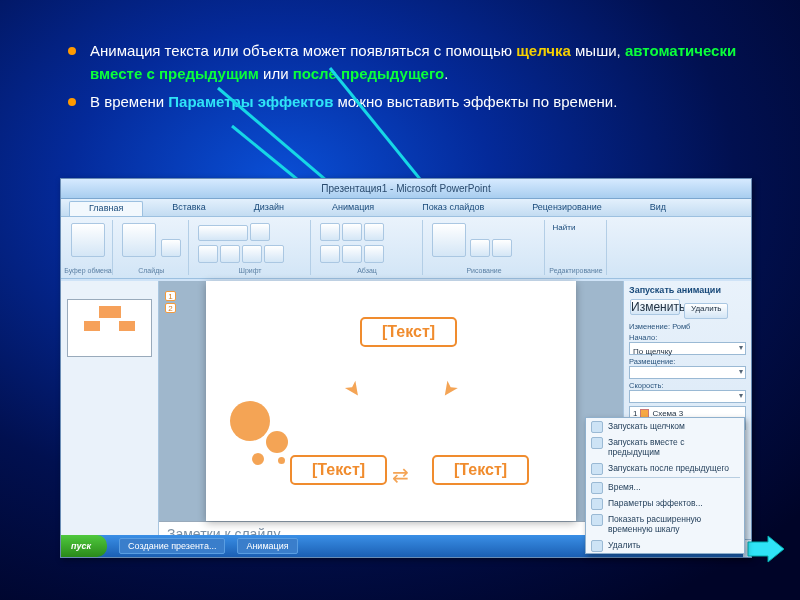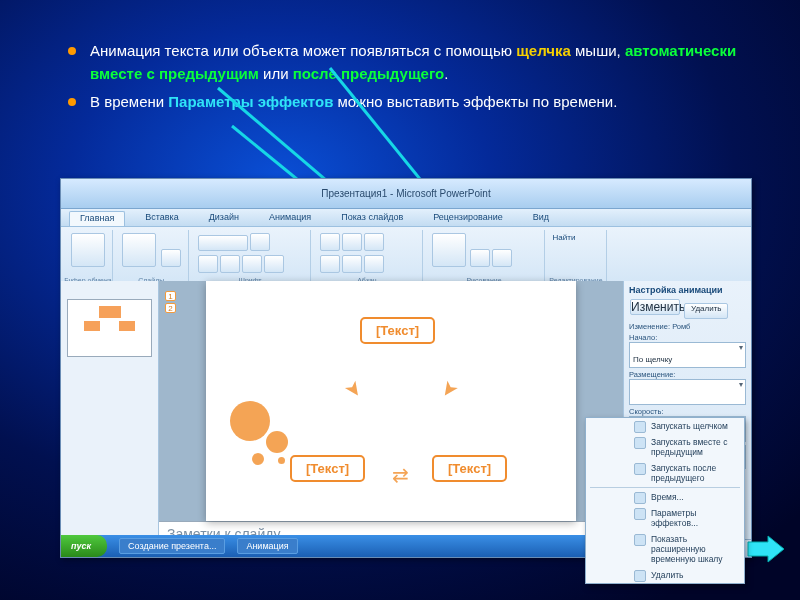--- a/index.html
+++ b/index.html
@@ -19,32 +19,32 @@
   .hl-green  { color: #0aff3a; font-weight: bold; }
   .hl-cyan   { color: #2fe3f7; font-weight: bold; }
 
   .shot {
     position: absolute; left: 60px; top: 178px; width: 692px; height: 380px;
     background: #cfe3f7; border: 1px solid #6a8db5;
     box-shadow: 2px 2px 6px rgba(0,0,0,.4);
     font-size: 9px; color: #234;
   }
   .titlebar {
-    height: 30px;
+    height: 20px;
     background: linear-gradient(#d6eaff,#a8cdef);
     border-bottom: 1px solid #7ba6cf;
     display: flex; align-items: center; justify-content: center;
     font-size: 10px; color: #2a4b6e;
   }
   .ribbon-tabs {
     height: 18px; background: linear-gradient(#e3f0fc,#c3dcf2);
     display: flex; gap: 10px; padding: 2px 8px 0; font-size: 9px; color: #194a7a;
     border-bottom: 1px solid #9cc0e0;
   }
-  .ribbon-tabs span { padding: 1px 10px; }
+  .ribbon-tabs span { padding: 1px 19px; }
   .ribbon-tabs .active { background: #f2f8fd; border: 1px solid #9cc0e0; border-bottom: none; border-radius: 2px 2px 0 0; }
   .ribbon {
     height: 62px; background: linear-gradient(#eaf3fc,#d2e5f6);
     border-bottom: 1px solid #9cc0e0;
     display: flex; gap: 2px; padding: 3px;
   }
   .chunk { border-right: 1px solid #b3cee6; padding: 2px 6px 10px; position: relative; min-width: 48px; }
   .chunk::after { content: attr(data-label); position: absolute; bottom: 1px; left: 0; right: 0; text-align: center; font-size: 7px; color: #5a7fa3; }
   .btn { display: inline-block; width: 20px; height: 18px; margin: 1px;
     background: linear-gradient(#fff,#d4e6f6); border: 1px solid #aac7e2; border-radius: 2px; }
@@ -61,50 +61,50 @@
   .canvas { flex: 1; background: #9fb7cc; display: flex; flex-direction: column; }
   .slide-wrap { flex: 1; display: flex; align-items: center; justify-content: center; }
   .slide { width: 370px; height: 240px; background: #fff; box-shadow: 0 2px 8px rgba(0,0,0,.3); position: relative; }
   .notes { height: 24px; background: #fff; border-top: 1px solid #9ab; font-size: 14px; color: #7a8fa3; padding: 4px 8px; }
 
   .tag { position: absolute; left: 104px; top: 10px; display: flex; flex-direction: column; gap: 2px; }
   .tag span { width: 11px; height: 10px; background: #fff; border: 1px solid #f29b3e; font-size: 8px; text-align: center; color: #d47a1e; border-radius: 2px; }
 
   .smart { position: absolute; inset: 0; }
   .node { position: absolute; border: 2px solid #f08c2e; background: #fff; color: #f08c2e;
-    font-size: 13px; padding: 4px 14px; border-radius: 5px; font-weight: bold; }
+    font-size: 16px; padding: 4px 20px; border-radius: 5px; font-weight: bold; }
   .n1 { left: 154px; top: 36px; }
   .n2 { left: 84px;  top: 174px; }
   .n3 { left: 226px; top: 174px; }
   .arrow { position: absolute; color: #f4a455; font-size: 20px; }
   .a1 { left: 140px; top: 96px;  transform: rotate(55deg); }
   .a2 { left: 234px; top: 96px;  transform: rotate(-55deg) scaleX(-1); }
   .a3 { left: 186px; top: 182px; }
   .dots { position: absolute; left: 24px; top: 120px; }
   .dots .d { position: absolute; border-radius: 50%; background: #f4a455; }
   .d.da { width: 40px; height: 40px; left: 0; top: 0; }
   .d.db { width: 22px; height: 22px; left: 36px; top: 30px; }
   .d.dc { width: 12px; height: 12px; left: 22px; top: 52px; }
   .d.dd { width: 7px;  height: 7px;  left: 48px; top: 56px; }
 
   .pane { width: 128px; background: linear-gradient(#e9f2fb,#d3e4f4); border-left: 1px solid #a8c5df; padding: 4px 5px; font-size: 8px; color: #234; }
   .pane .hdr { font-weight: bold; color: #194a7a; margin-bottom: 3px; font-size: 9px; }
   .pane .row { margin: 2px 0; }
   .pane .row label { display: block; color: #2a547d; font-size: 7.5px; }
-  .combo { background: #fff; border: 1px solid #9ab9d4; height: 13px; width: 100%; font-size: 8px; padding: 12px 3px; position: relative; }
+  .combo { background: #fff; border: 1px solid #9ab9d4; height: 13px; width: 100%; font-size: 8px; padding: 4px 3px; position: relative; }
   .combo::after { content: "▾"; position: absolute; right: 2px; top: 0; color: #567; font-size: 8px; }
   .item-list { background: #fff; border: 1px solid #9ab9d4; height: 24px; margin-top: 3px; padding: 2px 3px; }
   .effect-row { display: flex; align-items: center; gap: 3px; font-size: 8px; }
   .ef-ic { width: 9px; height: 9px; background: #f7a845; border: 1px solid #c77; }
   .ctx {
     position: absolute; right: 6px; top: 238px; width: 160px;
     background: #f2f7fc; border: 1px solid #8fb0cd; box-shadow: 2px 3px 6px rgba(0,0,0,.35);
     font-size: 8.5px; z-index: 5;
   }
-  .ctx div { padding: 3px 8px 3px 22px; position: relative; color: #233f5a; margin-left: 43px; }
+  .ctx div { padding: 3px 8px 3px 22px; position: relative; color: #233f5a; }
   .ctx div::before { content: ""; position: absolute; left: 5px; top: 3px; width: 10px; height: 10px; background: #cde3f5; border: 1px solid #9ab9d4; border-radius: 2px; }
   .ctx .sep { height: 1px; background: #b8cee1; padding: 0; margin: 1px 4px; }
   .ctx .sep::before { display: none; }
   .pane-foot { position: absolute; bottom: 22px; right: 6px; width: 118px; font-size: 8px; color: #234; }
   .pane-foot .combo { margin-bottom: 2px; }
   .pane-foot .pf-row { display: flex; align-items: center; gap: 3px; margin-top: 2px; }
   .pane-foot .cb { width: 9px; height: 9px; border: 1px solid #6a8; background: #fff; }
 
   .statusbar { position: absolute; left: 0; right: 0; bottom: 0; height: 18px;
     background: linear-gradient(#d7e8f7,#b9d4ec); border-top: 1px solid #8fb0cd;
@@ -216,21 +216,21 @@
                 <div class="d dc"></div>
                 <div class="d dd"></div>
             </div>
           </div>
         </div>
       </div>
       <div class="notes">Заметки к слайду</div>
     </div>
 
     <div class="pane">
-      <div class="hdr">Настройка анимации</div>
+      <div class="hdr">Запускать анимации</div>
       <div class="row"><span class="btn" style="width:50px;height:16px;font-size:12px;text-align:right">Изменить</span>
         <span class="btn" style="width:44px;height:16px;font-size:8px;text-align:center">Удалить</span></div>
       <div class="row">
           <label>Изменение: Ромб</label>
         </div>
       <div class="row">
           <label>Начало:</label>
         <div class="combo">По щелчку</div>
         </div>
       <div class="row">

